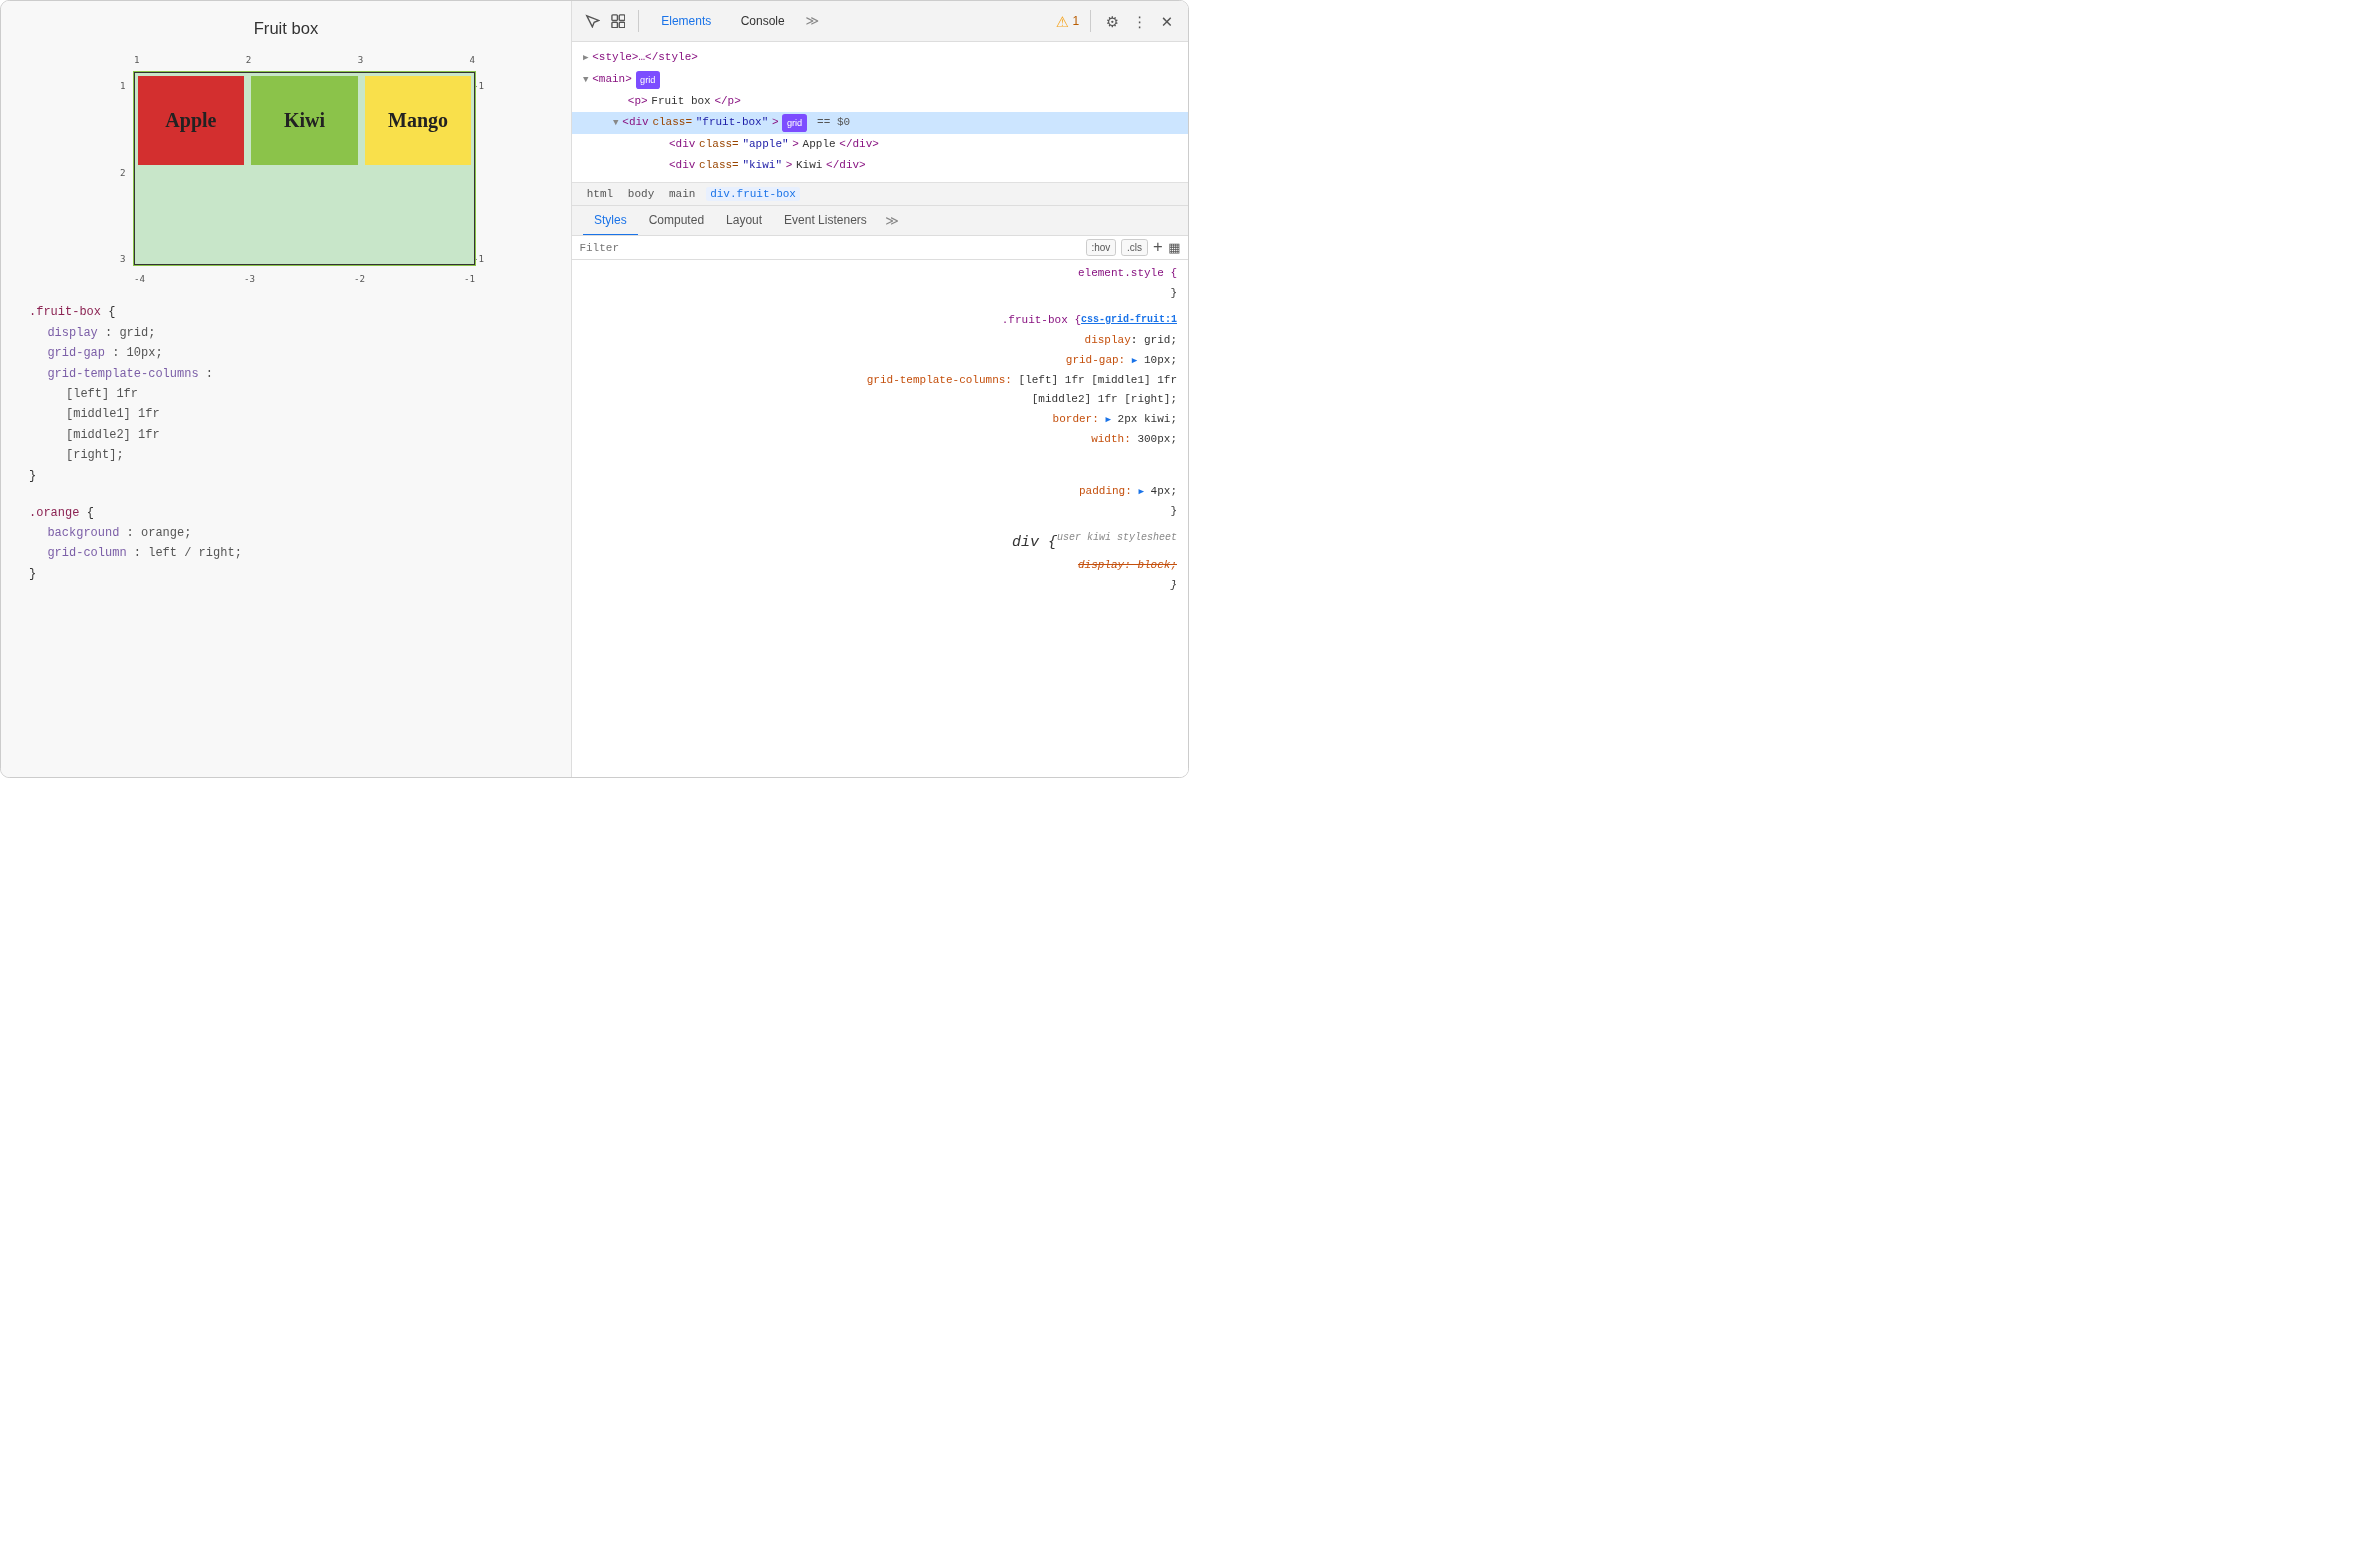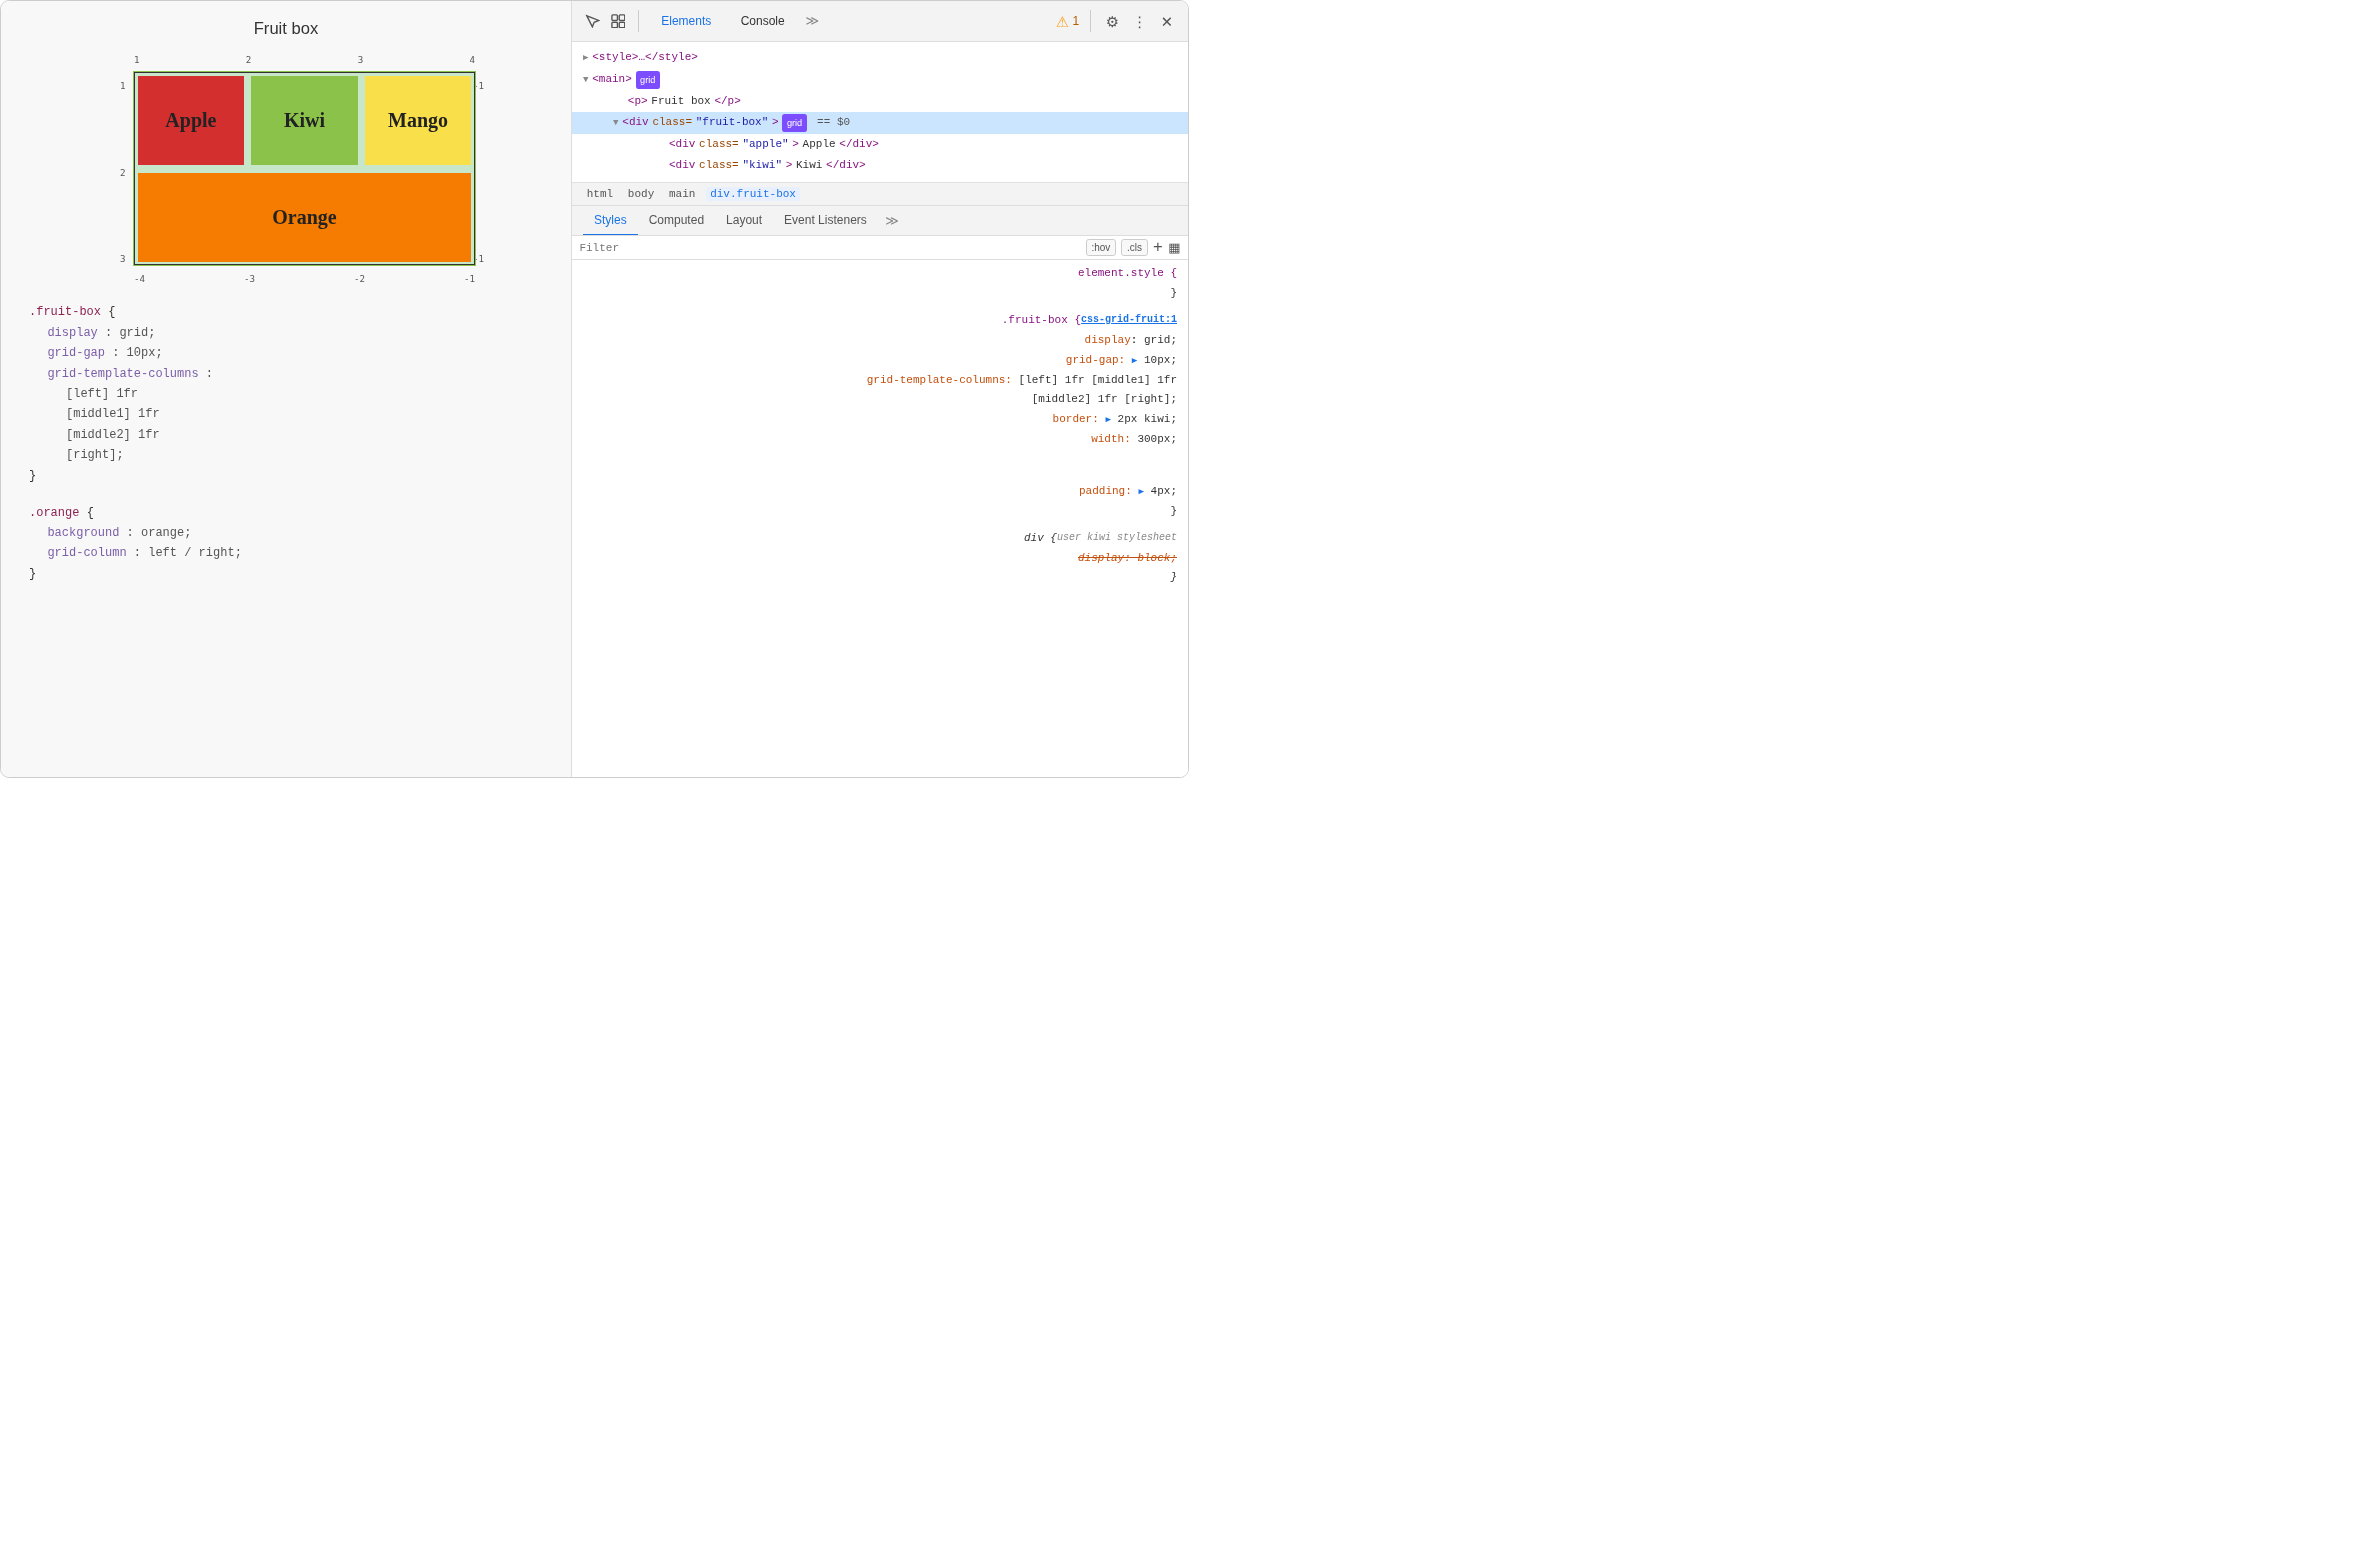--- a/index.html
+++ b/index.html
@@ -489,21 +489,20 @@
         <span class="grid-number">-4</span>
         <span class="grid-number">-3</span>
         <span class="grid-number">-2</span>
         <span class="grid-number">-1</span>
       </div>
 
       <div class="fruit-grid">
         <div class="fruit-cell apple-cell">Apple</div>
         <div class="fruit-cell kiwi-cell">Kiwi</div>
         <div class="fruit-cell mango-cell">Mango</div>
-        <div class="fruit-cell orange-cell">Orange</div>
       </div>
     </div>
   </div>
 
   <div class="code-section">
 
     <div class="code-block">
       <div>
         <span class="css-selector">.fruit-box</span>
         <span class="css-brace"> {</span>
@@ -679,21 +678,21 @@
         <span class="css-rule-prop" style="padding-left:0">padding:</span><span> </span><span class="css-triangle">▶</span><span class="css-rule-val"> 4px;</span>
       </div>
       <div>
         <span class="css-rule-bracket">}</span>
       </div>
     </div>
 
     <div class="css-rule-block">
       <div>
         <span class="user-agent-label">user kiwi stylesheet</span>
-        <span style="color:#333; font-style: italic; font-family: 'Courier New', monospace; font-size:11px;">div {</span>
+        <span style="color:#333; font-style: italic; font-family: 'Courier New', monospace; font-size:15px;">div {</span>
       </div>
       <div style="padding-left:14.7px;">
         <span class="strikethrough" style="color:#c44f0c; font-style: italic;">display: block;</span>
       </div>
       <div>
         <span style="color:#333; font-style: italic; font-family: 'Courier New', monospace; font-size:11px;">}</span>
       </div>
     </div>
   </div>
 </div>

